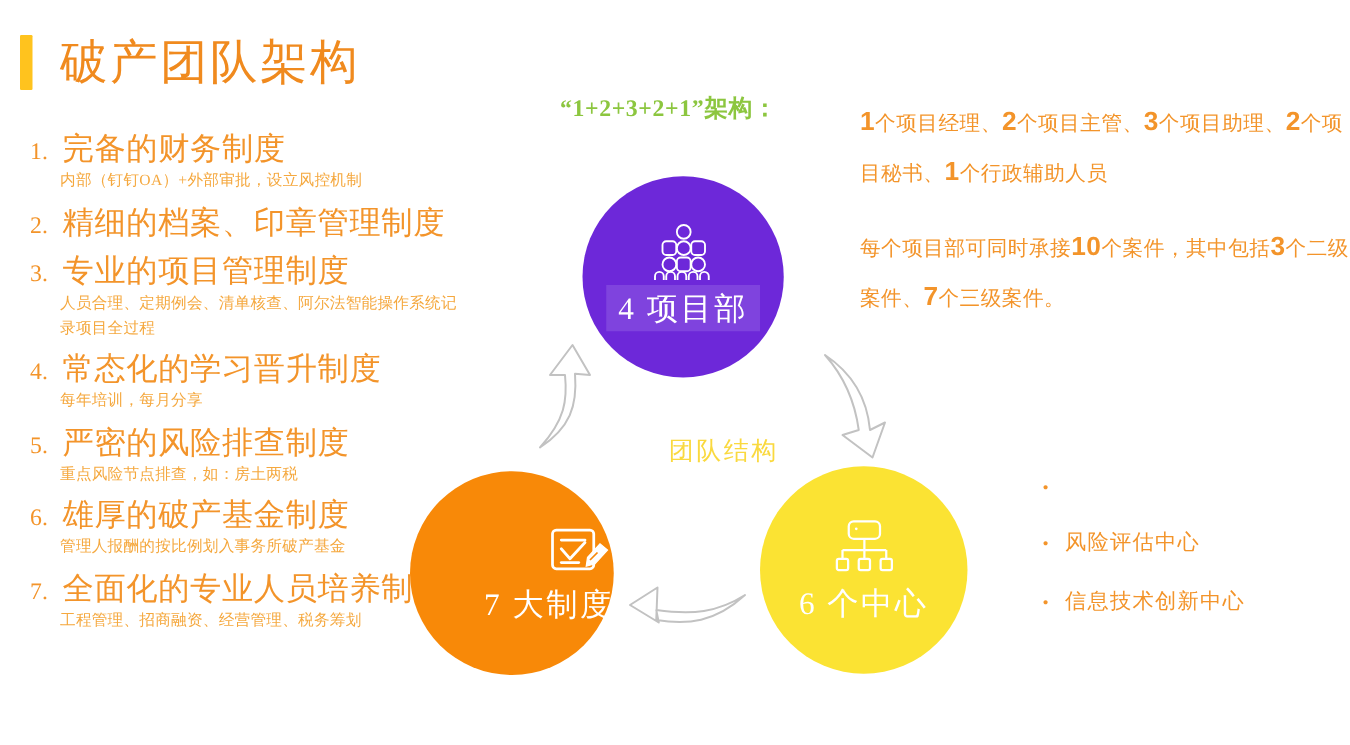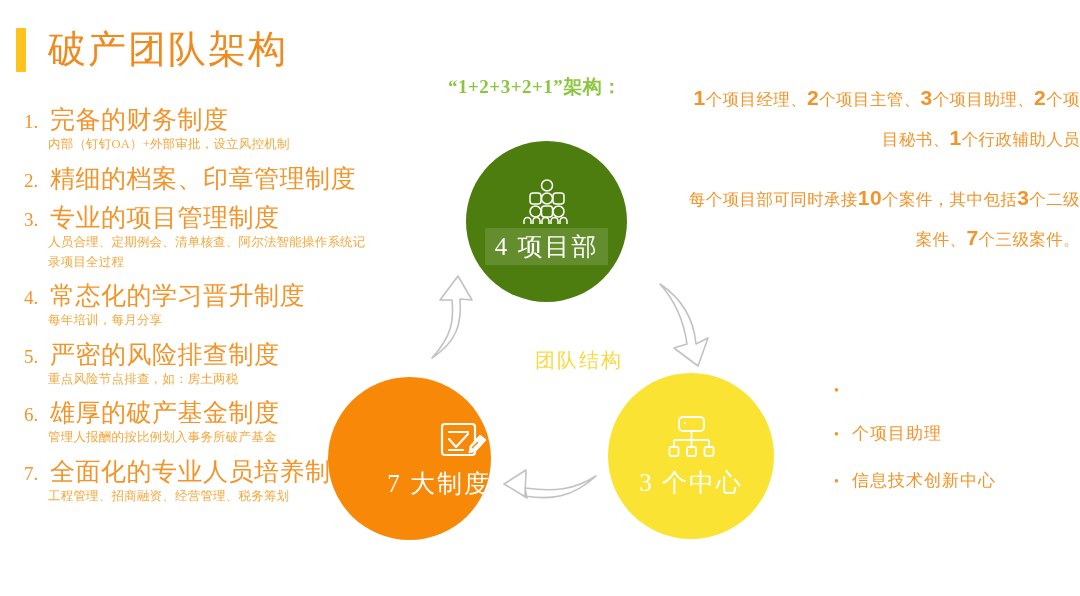--- a/index.html
+++ b/index.html
@@ -79,21 +79,20 @@
     white-space: nowrap;
   }
 
   
   .right-para {
     position: absolute;
     color: #F3942A;
     font-size: 16.5px;
     line-height: 1.9;
     letter-spacing: 0.4px;
-    text-align: right;
   }
   .right-para.p1 { left: 688px; top: 78px; width: 392px; }
   .right-para.p2 { left: 688px; top: 178px; width: 392px; }
   .right-para .big {
     font-size: 21px;
     font-weight: bold;
     font-family: "Liberation Sans", sans-serif;
   }
 
   
@@ -101,21 +100,21 @@
     position: absolute;
     border-radius: 50%;
     display: flex;
     flex-direction: column;
     align-items: center;
     justify-content: center;
   }
   .c-top {
     left: 466px; top: 141px;
     width: 161px; height: 161px;
-    background: #4d7c0f;
+    background: #6d28d9;
   }
   .c-left {
     left: 328px; top: 377px;
     width: 163px; height: 163px;
     background: #F88908;
     align-items: flex-end;
   }
   .c-right {
     left: 608px; top: 373px;
     width: 166px; height: 166px;
@@ -304,30 +303,30 @@
         <path d="M11 26 h35"></path>
         <path d="M11 26 v7"></path>
         <path d="M28.5 26 v7"></path>
         <path d="M46 26 v7"></path>
         <rect x="6.5" y="33" width="9" height="9" rx="1.5"></rect>
         <rect x="24" y="33" width="9" height="9" rx="1.5"></rect>
         <rect x="41.5" y="33" width="9" height="9" rx="1.5"></rect>
       </g>
     </svg>
   </div>
-  <div class="c-label">3 个中心</div>
+  <div class="c-label">6 个中心</div>
 </div>
 
 <div class="center-label">团队结构</div>
 
 <div class="bullets">
   <div class="bullet-row">
     <span class="bullet-dot">•</span>
   </div>
   <div class="bullet-row">
     <span class="bullet-dot">•</span>
-    <span>个项目助理</span>
+    <span>风险评估中心</span>
   </div>
   <div class="bullet-row">
     <span class="bullet-dot">•</span>
     <span>信息技术创新中心</span>
   </div>
 </div>
 
 </body></html>

